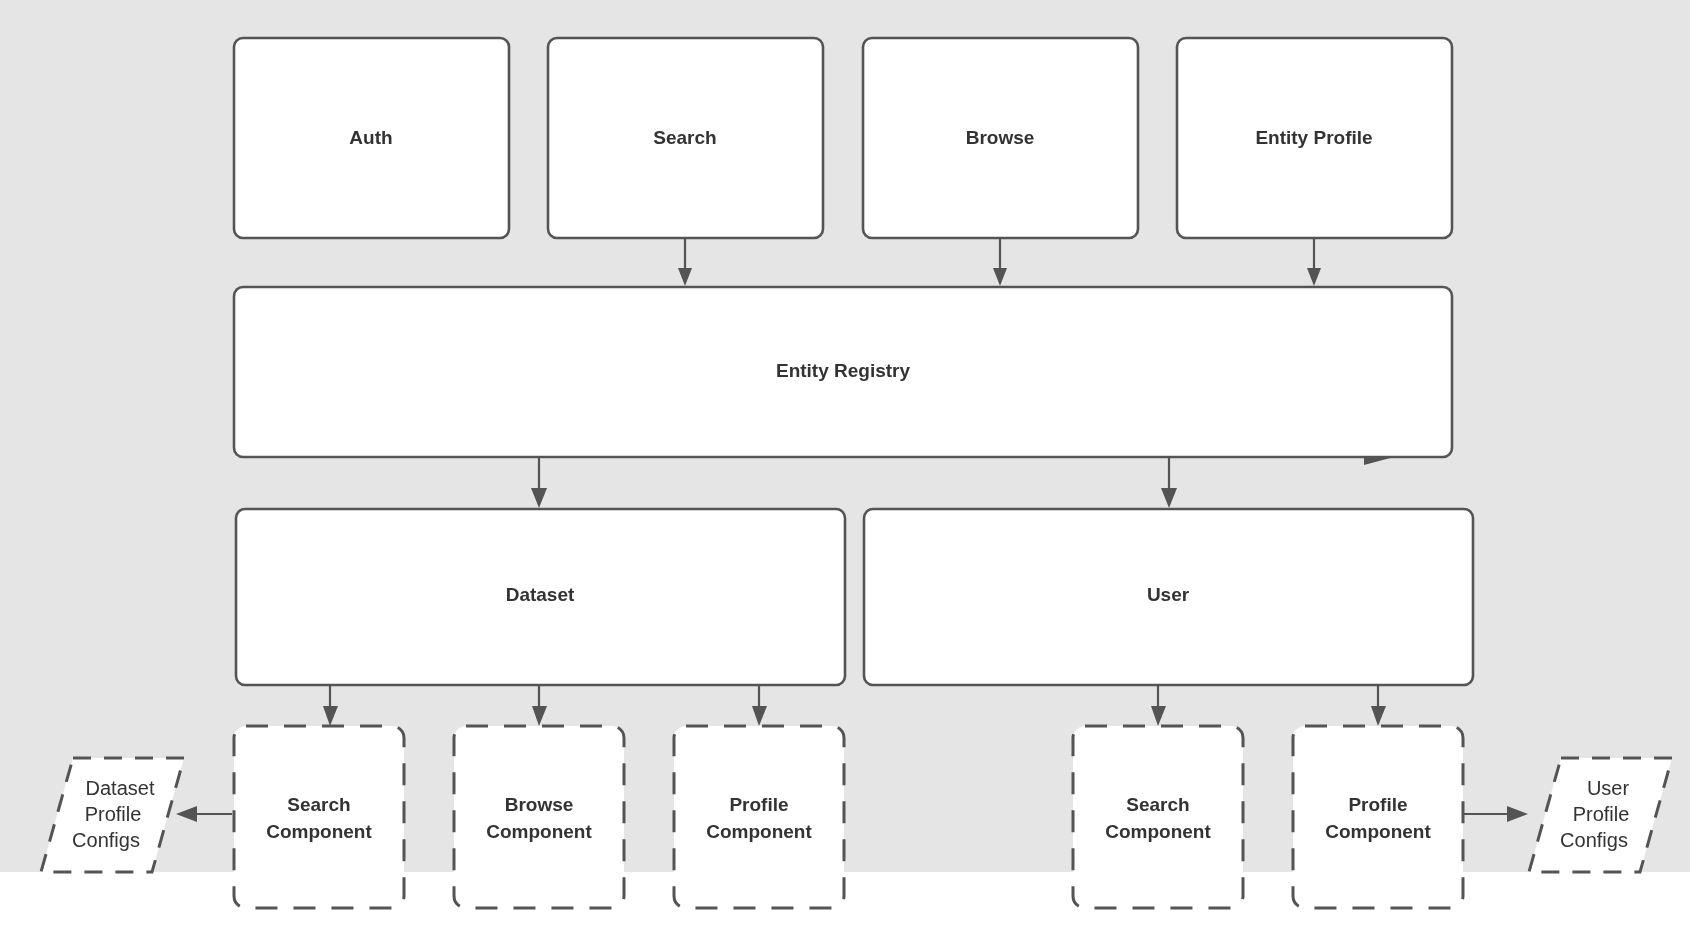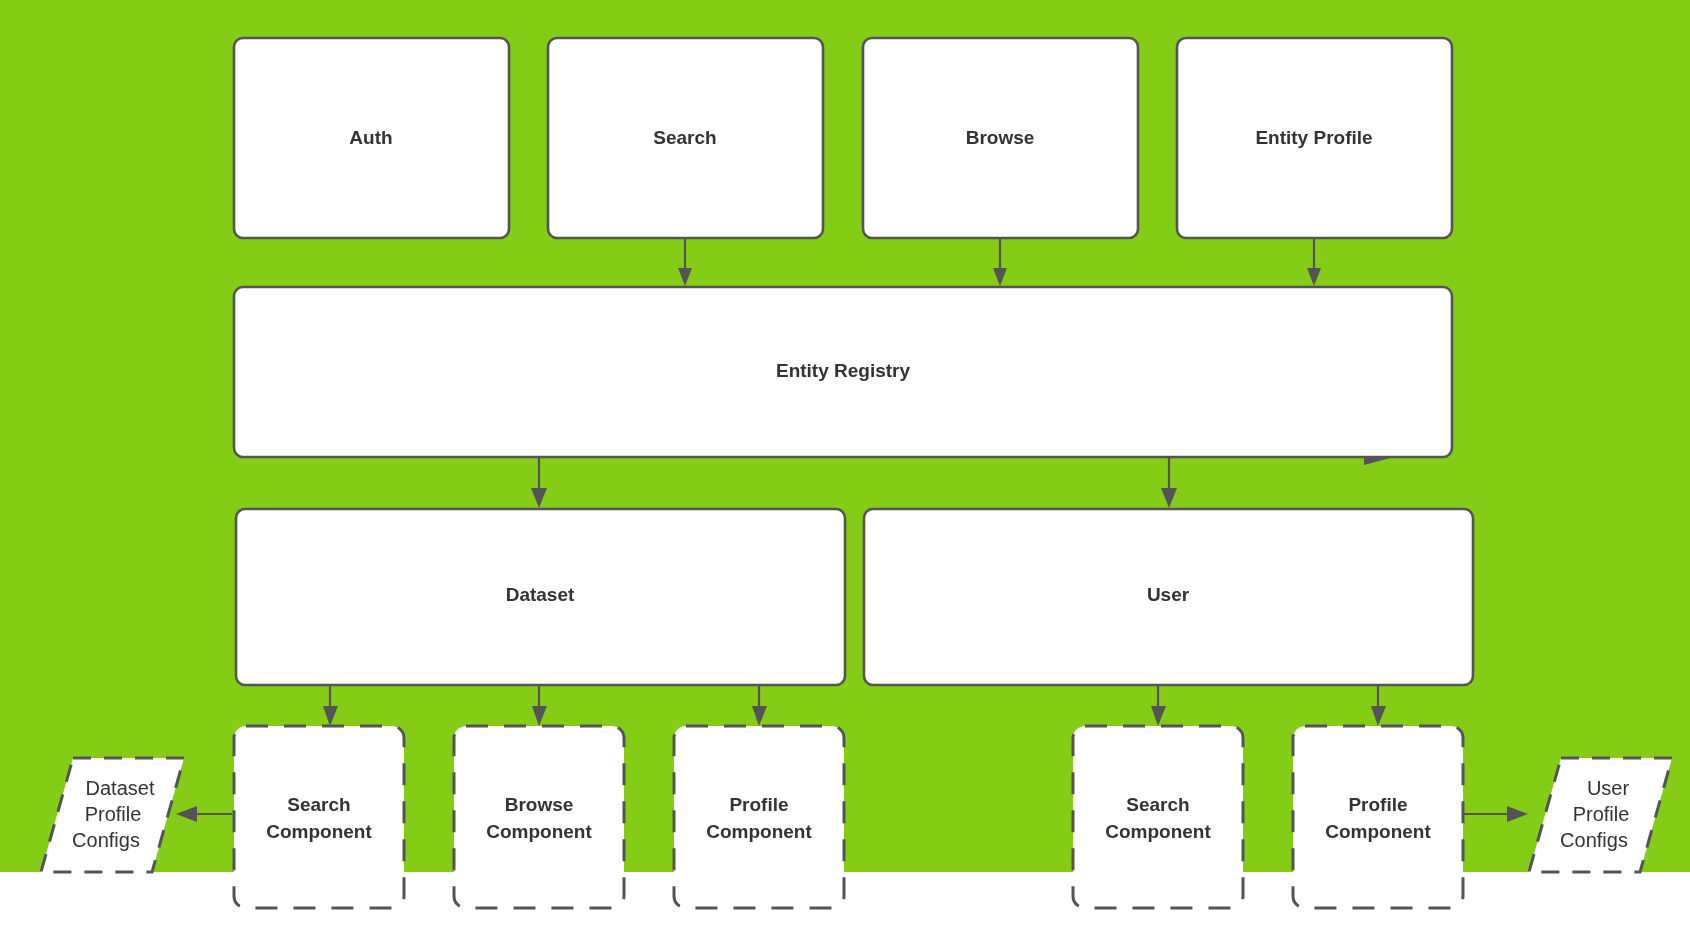--- a/index.html
+++ b/index.html
@@ -10,21 +10,21 @@
   body {
     width: 1690px;
     height: 940px;
     font-family: "Liberation Sans", sans-serif;
     overflow: hidden;
   }
   #diagram-root {
     position: relative;
     width: 1690px;
     height: 872px;
-    background: #84cc16;
+    background: #e5e5e5;
   }
   svg.canvas {
     position: absolute;
     top: 0; left: 0;
     width: 1690px;
     height: 940px;
     display: block;
   }
   .node-label {
     font-family: "Liberation Sans", sans-serif;

